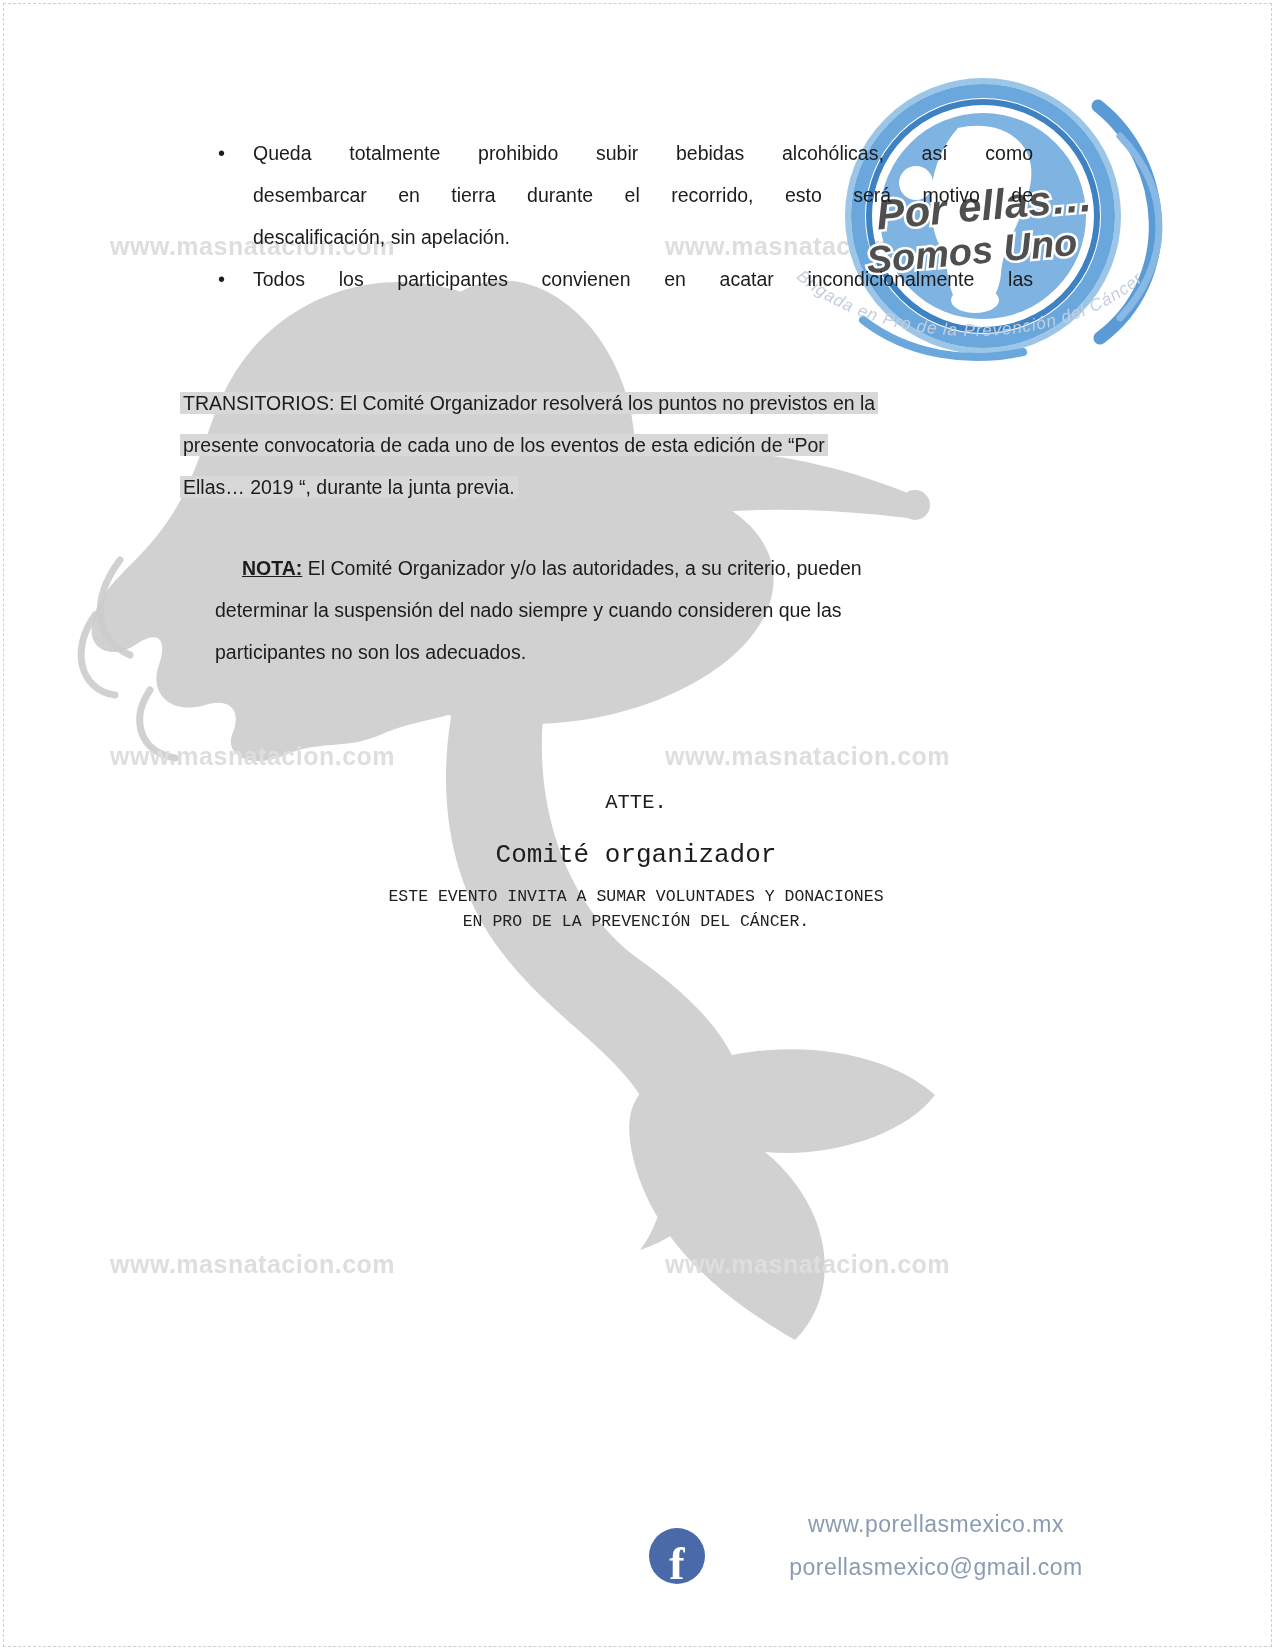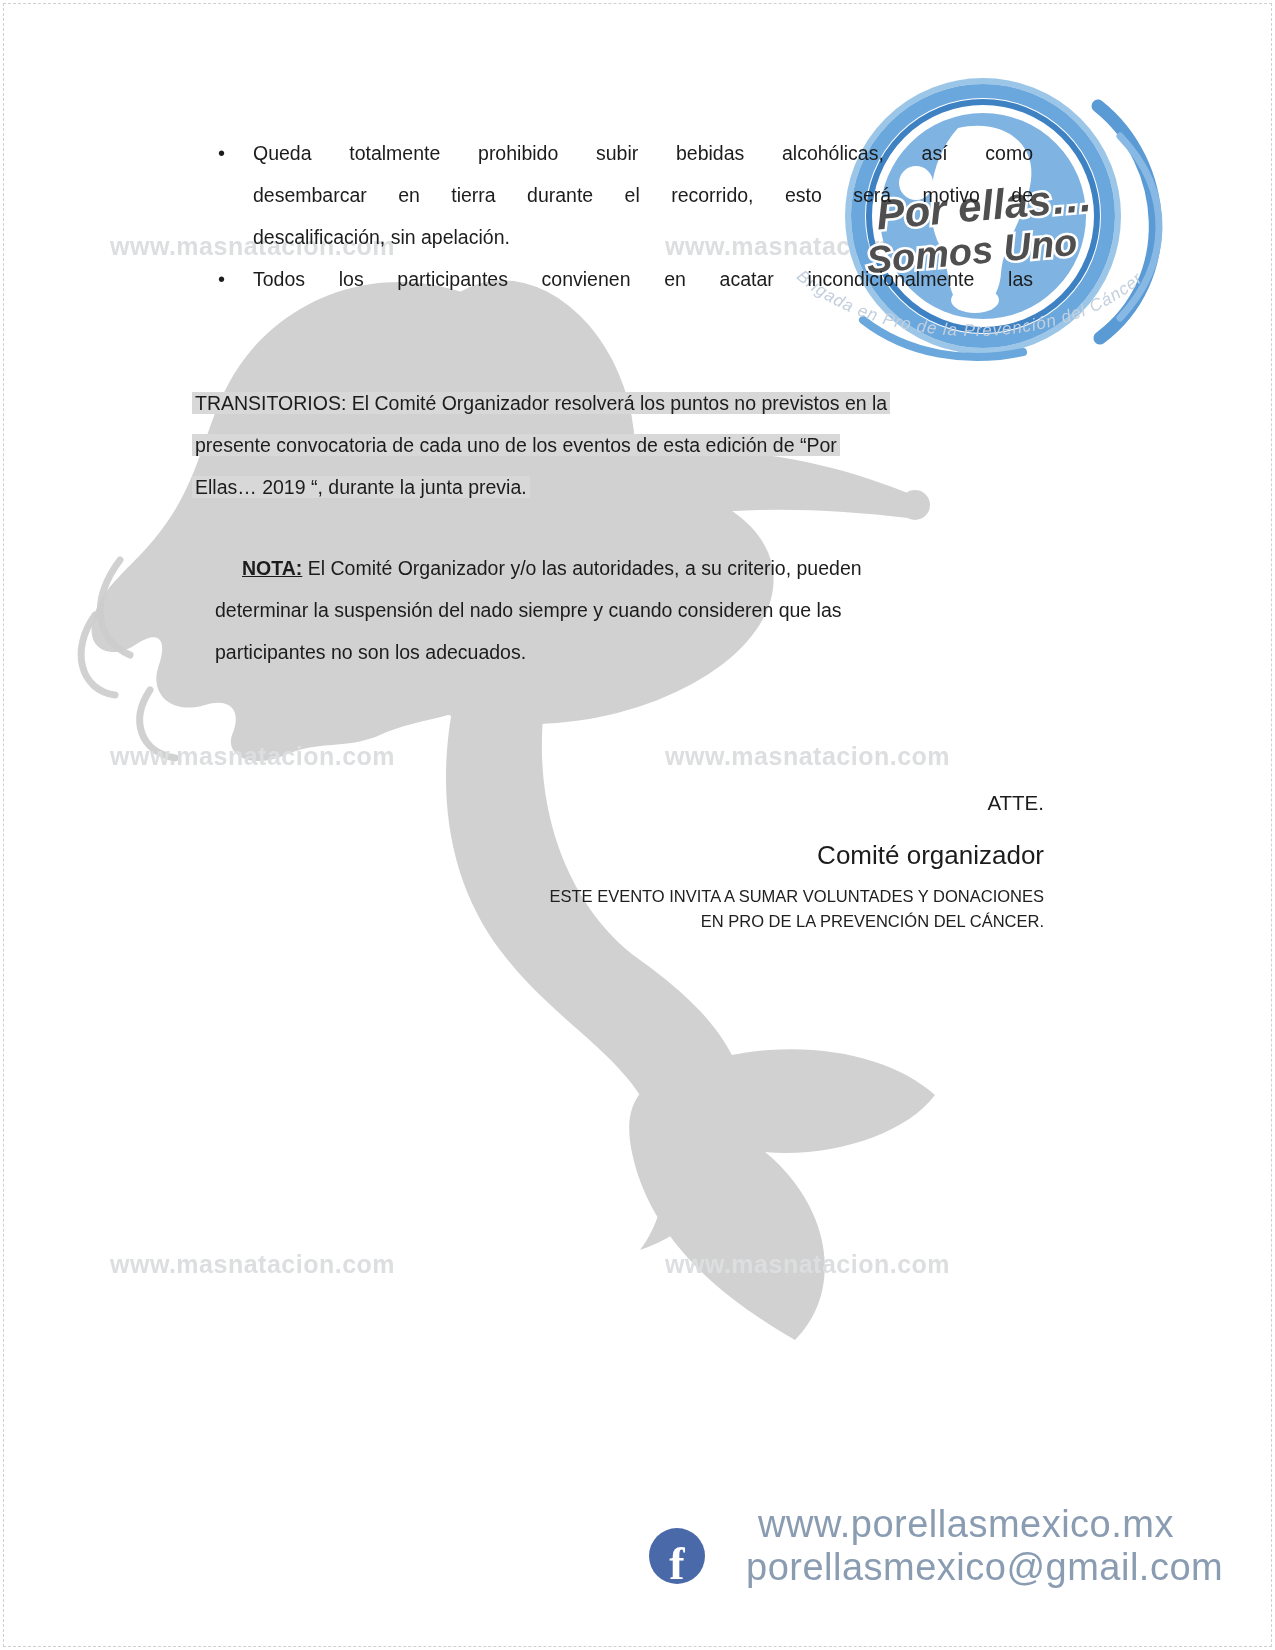--- a/index.html
+++ b/index.html
@@ -16,35 +16,35 @@
   }
   
   #logo{position:absolute;left:768px;top:68px;width:412px;height:305px;z-index:3;}
   
   .content{position:absolute;z-index:4;font-size:19.5px;line-height:42px;}
   .bullet-item{position:relative;padding-left:35px;width:780px;}
   .bullet-dot{position:absolute;left:0;top:0;font-size:20px;}
   .jl{text-align:justify;text-align-last:justify;}
   .hl{background:#d8d8d8;padding:0 3px;}
   .nota-label{font-weight:bold;text-decoration:underline;margin-left:27px;}
-  .center-block{position:absolute;left:164px;width:880px;text-align:right;z-index:4;}
+  .center-block{position:absolute;left:196px;width:880px;text-align:center;z-index:4;font-family:Liberation Mono, monospace;}
   .atte{font-size:20.5px;line-height:30px;}
   .committee{font-size:26px;line-height:30px;}
   .invite{font-size:16.5px;line-height:25px;color:#202020;}
   
   #footer{position:absolute;left:0;top:1495px;width:1275px;height:120px;z-index:4;}
   #fb-icon{
     position:absolute;left:649px;top:33px;width:56px;height:56px;border-radius:50%;
     background:#4a69a8;color:#ffffff;display:flex;align-items:flex-end;justify-content:center;
     font-family:"Liberation Serif", serif;font-weight:bold;font-size:46px;line-height:40px;
     overflow:hidden;cursor:pointer;
   }
   .footer-text{
-    position:absolute;left:746px;top:8px;width:440px;text-align:center;
-    color:#8a9cb2;font-size:38px;line-height:43px;letter-spacing:.5px;
+    position:absolute;left:716px;top:8px;width:440px;text-align:center;
+    color:#8a9cb2;font-size:23px;line-height:43px;letter-spacing:.5px;
   }
   .footer-text .line{cursor:pointer;}
 </style>
 </head>
 <body>
 
 <div id="page">
   <div class="page-border"></div>
 
   <svg id="mermaid-art" width="1275" height="1650" viewBox="0 0 1275 1650" aria-hidden="true">
@@ -127,21 +127,21 @@
       <div class="jl">Queda totalmente prohibido subir bebidas alcohólicas, así como</div>
       <div class="jl">desembarcar en tierra durante el recorrido, esto será motivo de</div>
       <div>descalificación, sin apelación.</div>
     </div>
     <div class="bullet-item">
       <span class="bullet-dot">•</span>
       <div class="jl">Todos los participantes convienen en acatar incondicionalmente las</div>
     </div>
   </div>
 
-  <div class="content" style="left:192px;top:382px;width:860px;">
+  <div class="content" style="left:180px;top:382px;width:860px;">
     <div><span class="hl">TRANSITORIOS: El Comité Organizador resolverá los puntos no previstos en la</span></div>
     <div><span class="hl">presente convocatoria de cada uno de los eventos de esta edición de “Por</span></div>
     <div><span class="hl">Ellas… 2019 “, durante la junta previa.</span></div>
   </div>
 
   <div class="content" style="left:215px;top:547px;width:790px;">
     <div>
       <span class="nota-label">NOTA:</span><span> El Comité Organizador y/o las autoridades, a su criterio, pueden</span>
     </div>
     <div>determinar la suspensión del nado siempre y cuando consideren que las</div>

